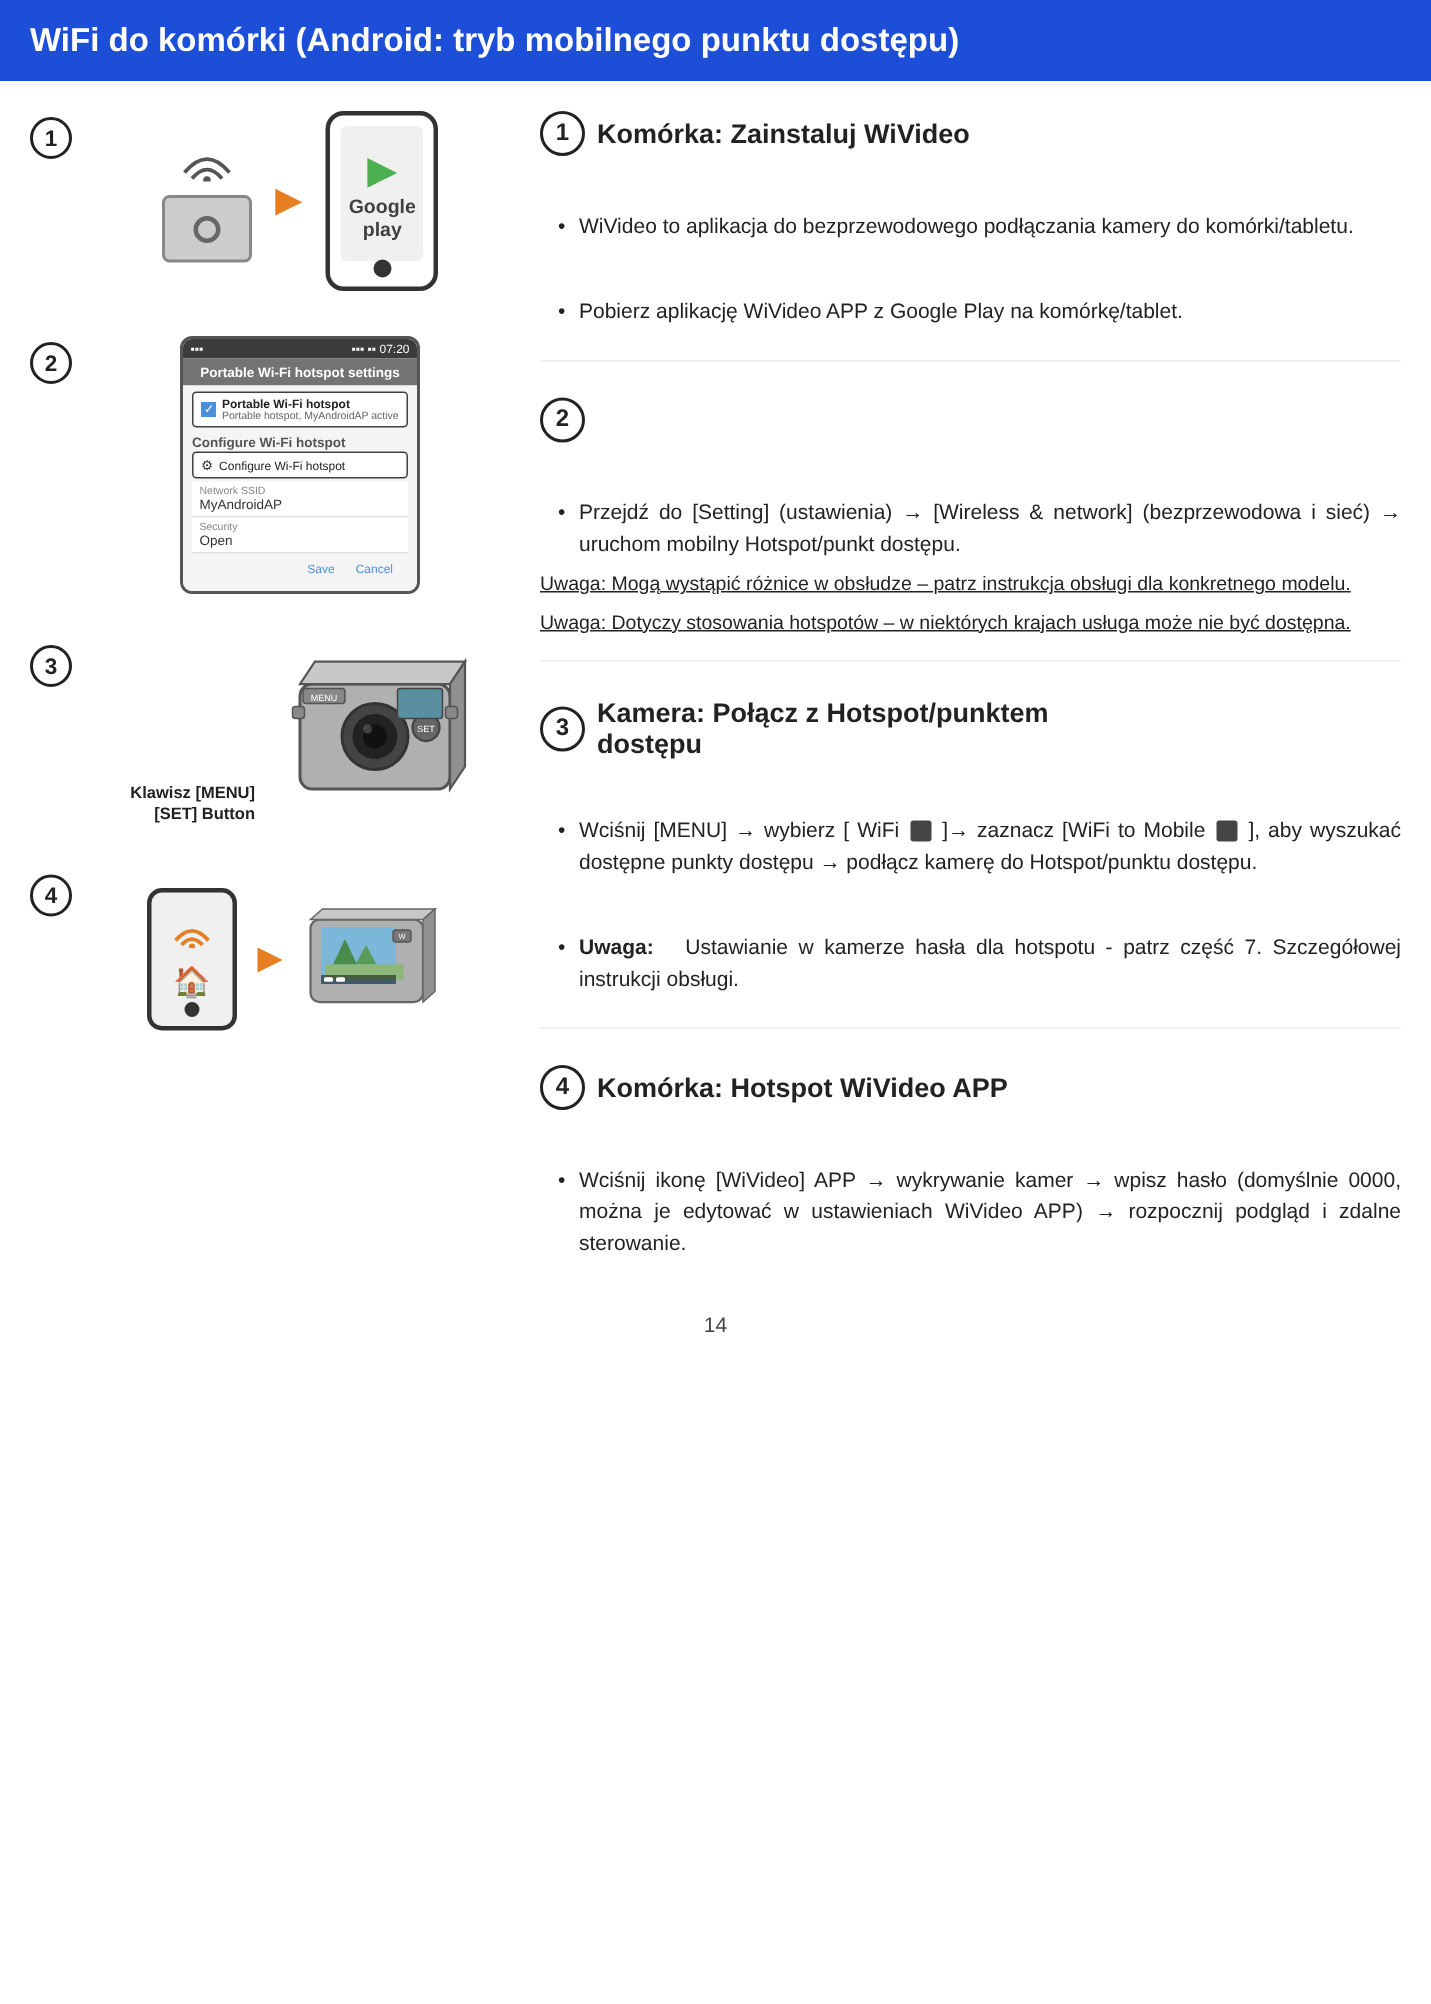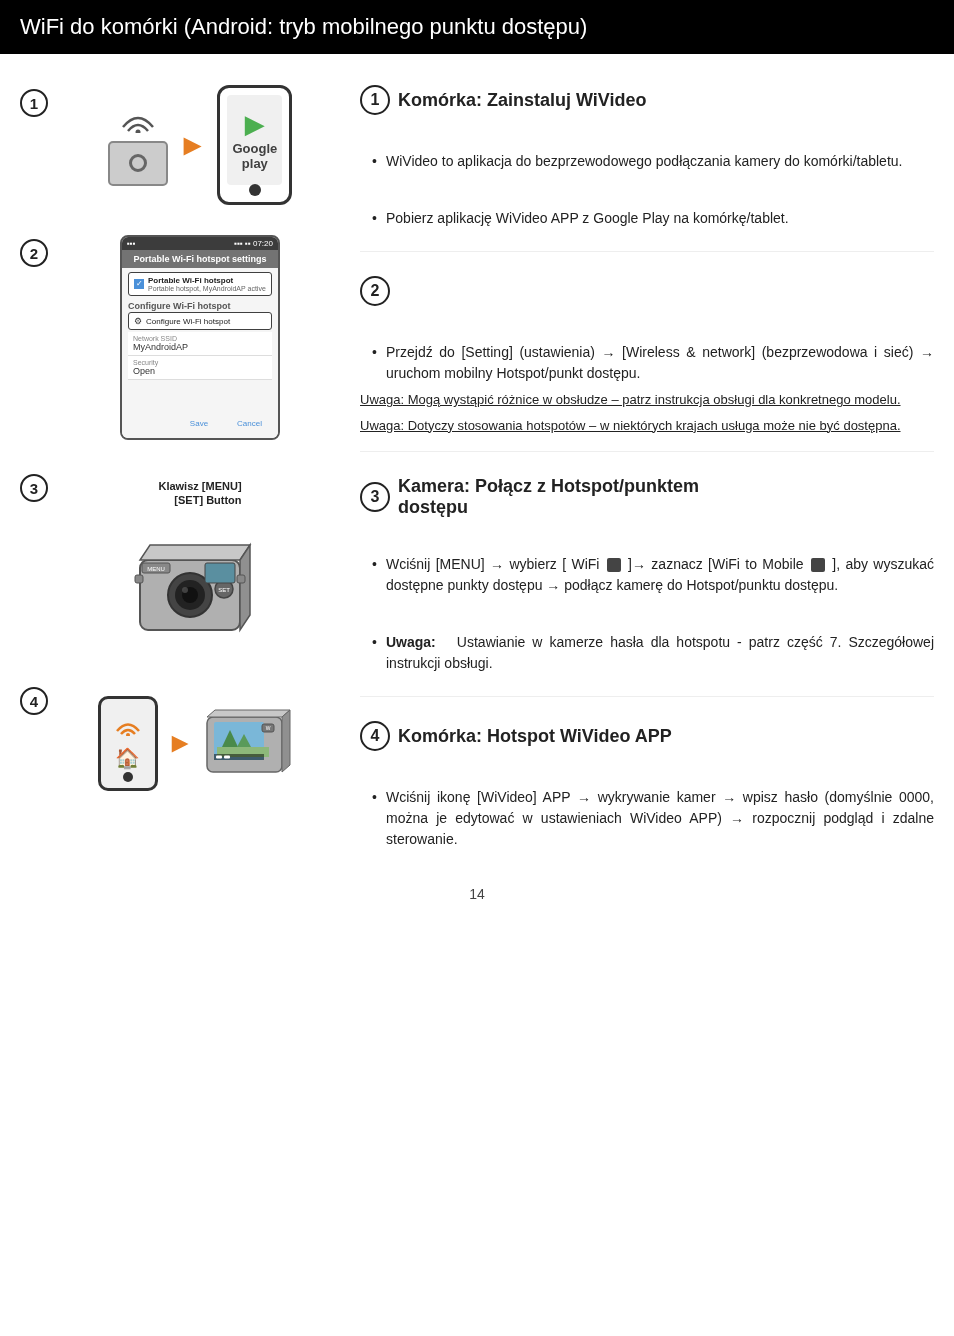--- a/index.html
+++ b/index.html
@@ -6,26 +6,26 @@
     body {
       width: 954px;
       min-height: 1336px;
       background: #fff;
       font-family: Arial, sans-serif;
       font-size: 14px;
       color: #222;
     }
 
     .header {
-      background: #000000;
+      background: #1d4ed8;
       color: #fff;
       padding: 14px 20px;
       font-size: 22px;
-      font-weight: normal;
-      margin-bottom: 31px;
+      font-weight: bold;
+      margin-bottom: 20px;
     }
 
     .main-content {
       display: flex;
       gap: 20px;
       padding: 0 20px 20px 20px;
     }
 
     .left-column {
       width: 320px;
@@ -161,23 +161,22 @@
     }
 
     .android-field-value {
       font-size: 9px;
       color: #333;
     }
 
     .android-buttons {
       display: flex;
       justify-content: flex-end;
-      gap: 21px;
+      gap: 6px;
       padding: 4px 6px;
-      margin-top: 33px;
     }
 
     .android-btn {
       background: none;
       border: none;
       color: #4a90d9;
       font-size: 8px;
       padding: 2px 4px;
     }
 
@@ -349,21 +348,21 @@
             </div>
           </div>
         </div>
       </div>
     </div>
 
     <div class="step-row">
       <div class="step-number-circle">3</div>
       <div class="step-image-area" style="flex-direction:column; align-items:flex-start;">
         <div style="display:flex;flex-direction:column;align-items:center;gap:4px;width:100%;">
-          <div style="display:flex;flex-direction:column;align-items:center;gap:24px;width:100%;">
+          <div style="display:flex;flex-direction:row;align-items:flex-end;gap:10px;width:100%;">
             <div style="flex:1;display:flex;flex-direction:column;align-items:flex-end;font-size:11px;font-weight:bold;gap:2px;padding-top:10px;">
               <span>Klawisz [MENU]</span>
               <span>[SET] Button</span>
             </div>
 
             <div>
               <svg class="cam3d" viewBox="0 0 160 120" xmlns="http://www.w3.org/2000/svg">
 
                 <rect x="20" y="30" width="100" height="70" rx="8" fill="#b0b0b0" stroke="#555" stroke-width="2"></rect>
 

